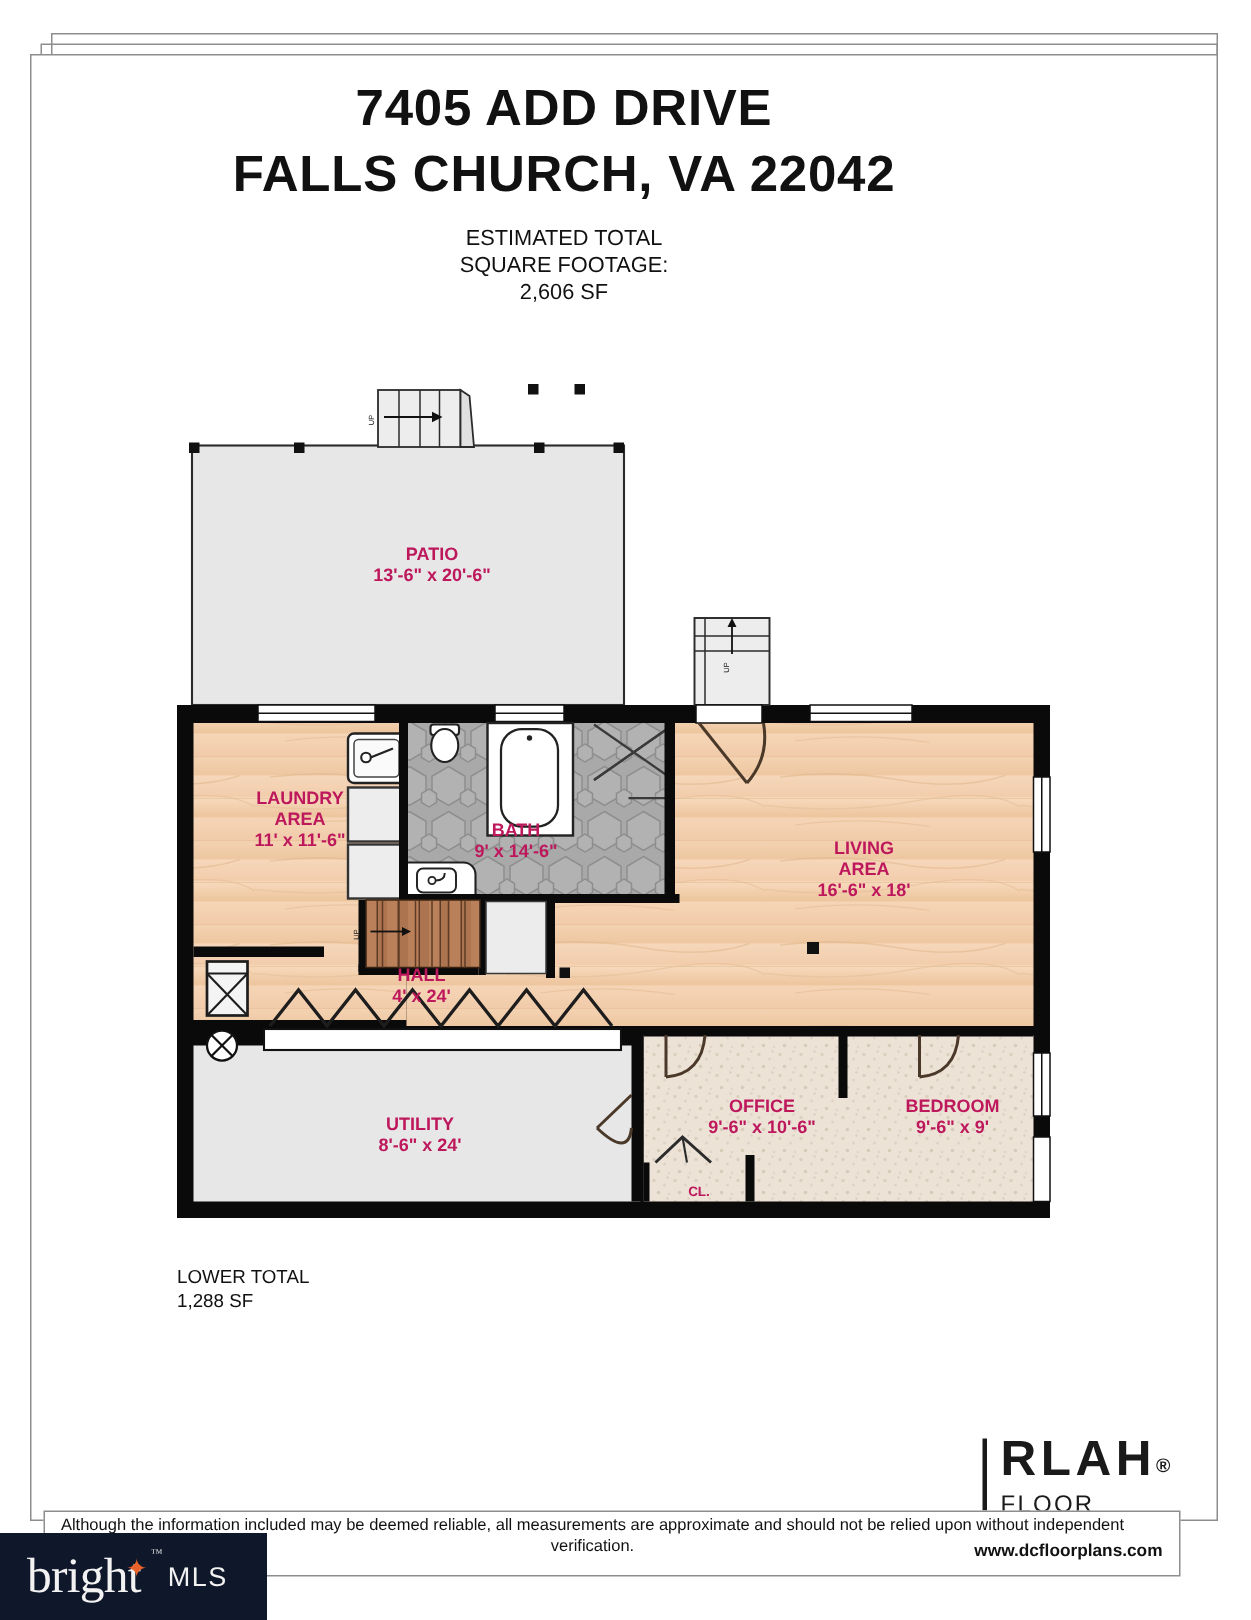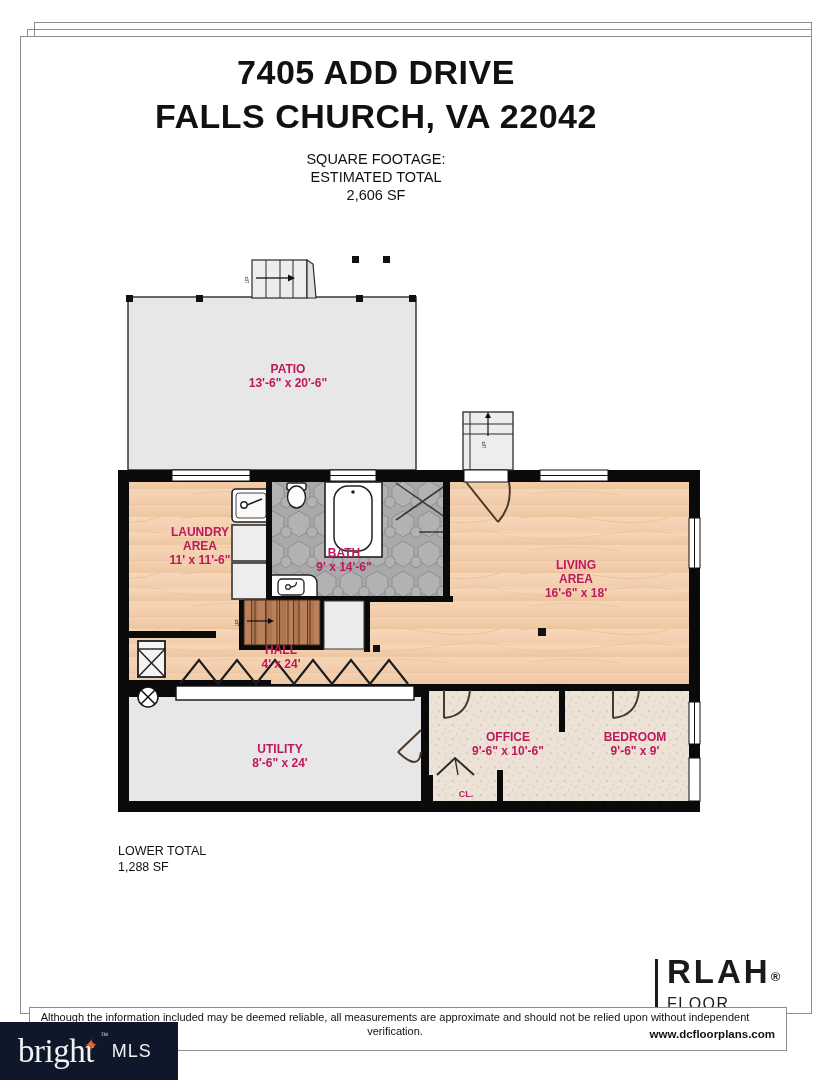--- a/index.html
+++ b/index.html
@@ -70,22 +70,22 @@
 <div id="page">
 
   <div class="frame frame-back"></div>
   <div class="frame frame-mid"></div>
   <div class="frame frame-front"></div>
 
   <div class="header">
     <div class="addr1">7405 ADD DRIVE</div>
     <div class="addr2">FALLS CHURCH, VA 22042</div>
     <div class="est">
+      <div>ESTIMATED TOTAL</div>
       <div>SQUARE FOOTAGE:</div>
-      <div>ESTIMATED TOTAL</div>
       <div>2,606 SF</div>
     </div>
   </div>
 
   <svg id="plan" viewBox="0 0 834 1080" xmlns="http://www.w3.org/2000/svg">
     <defs>
 
       <linearGradient id="wood" x1="0" y1="0" x2="0" y2="1">
         <stop offset="0%" stop-color="#f4d2b2"></stop>
         <stop offset="22%" stop-color="#eec7a1"></stop>

